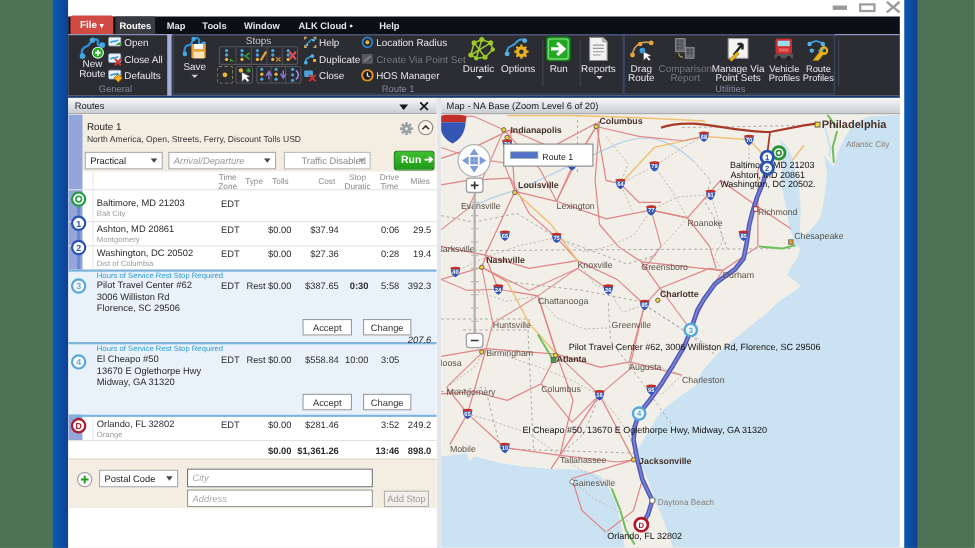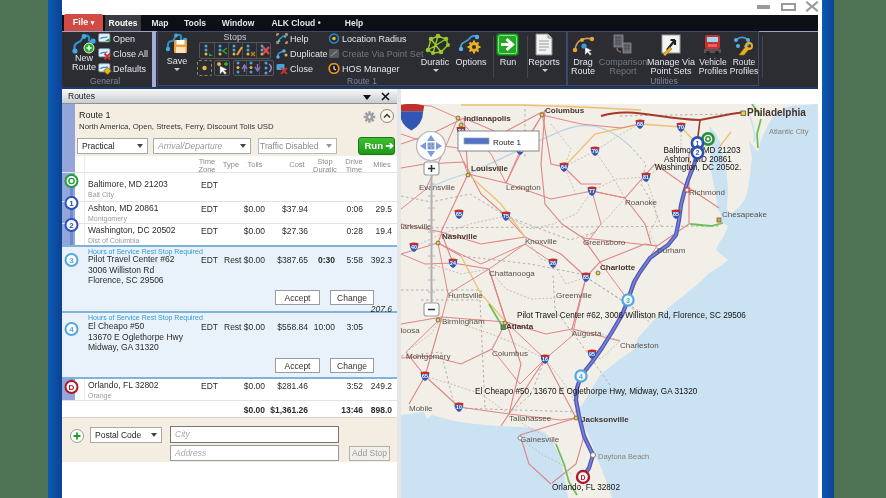--- a/index.html
+++ b/index.html
@@ -323,20 +323,23 @@
   </div>
 
   <div class="abs hdrbar" style="left:62px;width:335px;">
     <div class="hdrtext" style="position:absolute;left:6px;">Routes</div>
     <div style="position:absolute;right:26px;top:6px;width:0;height:0;border-left:4px solid transparent;border-right:4px solid transparent;border-top:5px solid #111;"></div>
     <svg style="position:absolute;right:7px;top:3px;" width="9" height="9" viewBox="0 0 9 9">
         <path d="M1 1 L8 8 M8 1 L1 8" stroke="#111" stroke-width="1.6"></path>
       </svg>
   </div>
   <div class="abs splitter"></div>
+  <div class="abs hdrbar" style="left:401px;width:417px;">
+    <div class="hdrtext" style="position:absolute;left:5px;">Map - NA Base (Zoom Level 6 of 20)</div>
+  </div>
 
   <div class="abs panelL" id="panel">
     <div class="abs beige" style="left:12px;top:0;width:323px;height:52px;"></div>
     <div class="abs" style="left:17px;top:6px;font-size:9px;color:#222;">Route 1</div>
     <svg class="abs" style="left:301px;top:7px;" width="13" height="12" viewBox="0 0 13 12">
         <g fill="#9aa0a6">
           <circle cx="6.5" cy="6" r="3.6"></circle>
           <rect x="5.3" y="0.2" width="2.4" height="11.6"></rect>
           <rect x="0.7" y="4.8" width="11.6" height="2.4"></rect>
           <rect x="5.3" y="0.2" width="2.4" height="11.6" transform="rotate(45 6.5 6)"></rect>
@@ -344,21 +347,21 @@
         </g>
         <circle cx="6.5" cy="6" r="1.4" fill="#f4eee2"></circle>
       </svg>
     <div class="abs" style="left:318px;top:5px;width:14px;height:14px;border:1px solid #888;border-radius:50%;background:#f8f4ea;"></div>
     <svg class="abs" style="left:321px;top:9px;" width="8" height="6" viewBox="0 0 8 6">
         <path d="M1 4.5 L4 1.5 L7 4.5" stroke="#333" stroke-width="1.4" fill="none"></path>
       </svg>
     <div class="abs" style="left:17px;top:18px;font-size:7.8px;color:#333;">North America, Open, Streets, Ferry, Discount Tolls USD</div>
     <div class="combo" style="left:15px;top:34px;width:71px;height:16px;line-height:14px;padding-left:4px;">Practical<span class="arr"></span></div>
     <div class="combo" style="left:91px;top:34px;width:98px;height:16px;line-height:14px;padding-left:4px;color:#999;font-style:italic;">Arrival/Departure<span class="arr"></span></div>
-    <div class="combo" style="left:196px;top:34px;width:79px;height:16px;line-height:14px;padding-left:1px;font-size:8.5px;color:#8a8a8a;border-color:#b8b8b8;">Traffic Disabled<span class="arr" style="border-top-color:#999;"></span></div>
+    <div class="combo" style="left:196px;top:34px;width:79px;height:16px;line-height:14px;padding-left:15px;font-size:8.5px;color:#8a8a8a;border-color:#b8b8b8;">Traffic Disabled<span class="arr" style="border-top-color:#999;"></span></div>
     <div class="abs" style="left:296px;top:33px;width:37px;height:18px;background:linear-gradient(#3fbf2f,#1d9917);border:1px solid #17771a;border-radius:3px;color:#fff;font-size:9.5px;font-weight:bold;text-align:right;line-height:16px;">Run <span style="font-size:10px;">➔</span></div>
 
     <div class="colhdr" style="left:131px;top:54px;width:28px;">Time<br>Zone</div>
     <div class="colhdr" style="left:155px;top:57px;width:28px;">Type</div>
     <div class="colhdr" style="left:179px;top:57px;width:28px;">Tolls</div>
     <div class="colhdr" style="left:221px;top:57px;width:28px;">Cost</div>
     <div class="colhdr" style="left:249px;top:54px;width:28px;">Stop<br>Duratic</div>
     <div class="colhdr" style="left:278px;top:54px;width:28px;">Drive<br>Time</div>
     <div class="colhdr" style="left:306px;top:57px;width:28px;">Miles</div>
 

